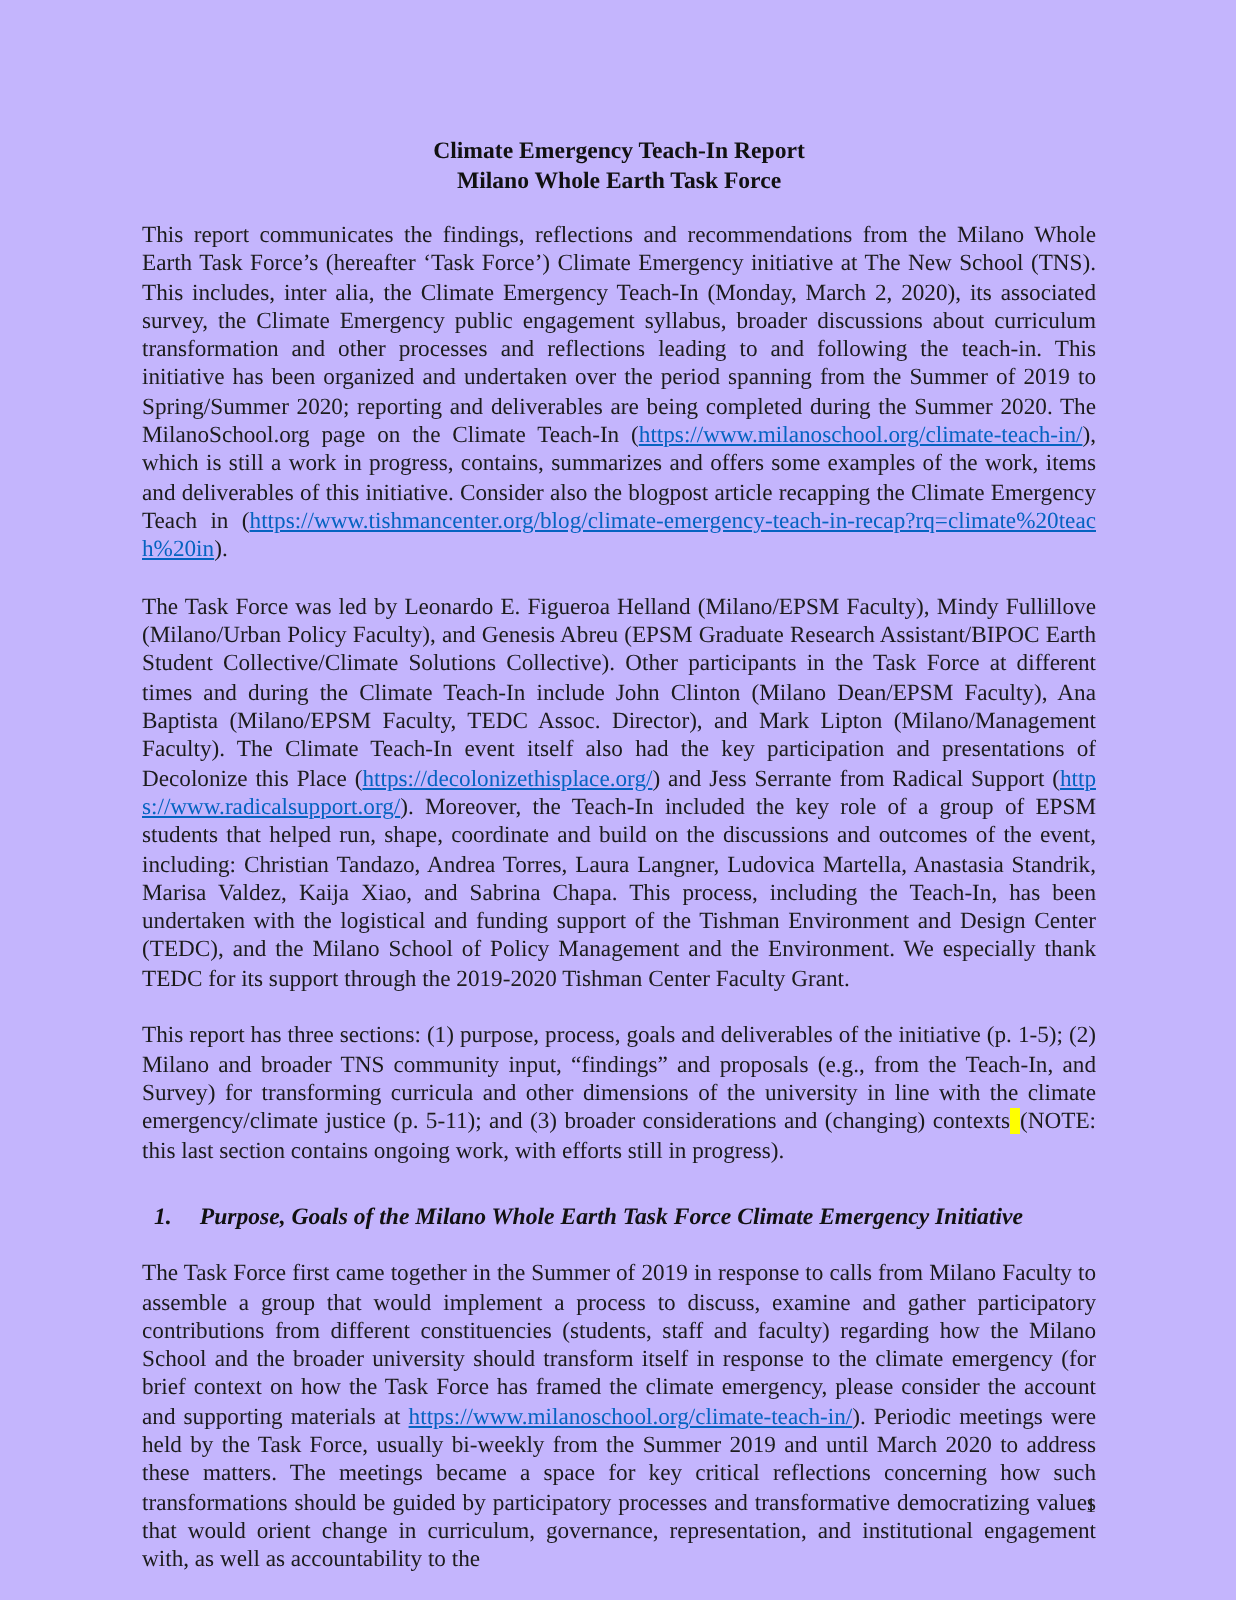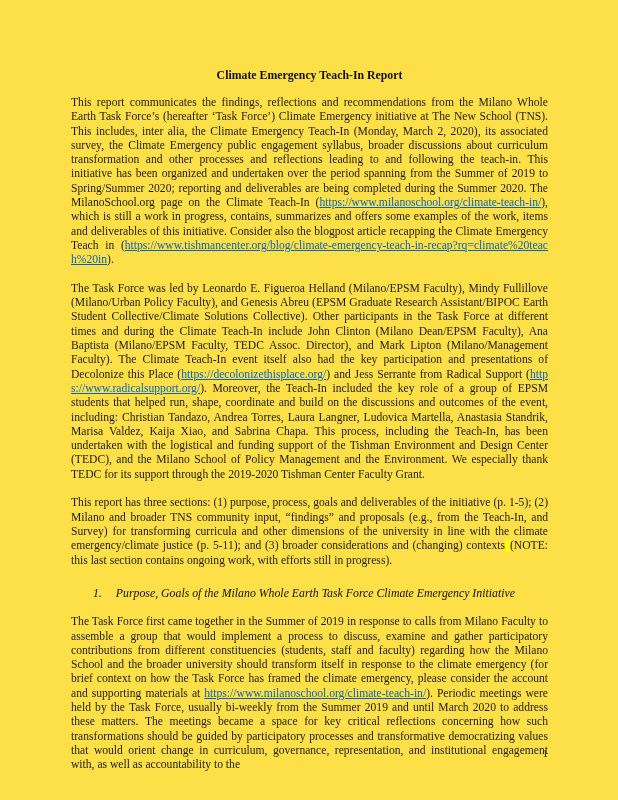--- a/index.html
+++ b/index.html
@@ -4,21 +4,21 @@
 <style>
   html, body {
     margin: 0;
     padding: 0;
     background: #ffffff;
   }
   .page {
     position: relative;
     width: 618px;
     height: 800px;
-    background: #fde047;
+    background: #c4b5fd;
     overflow: hidden;
     font-family: "Liberation Serif", "DejaVu Serif", serif;
     color: #1a1a1a;
     box-sizing: border-box;
     padding: 68px 70px 0 71px;
   }
   .doc-title {
     text-align: center;
     font-weight: bold;
     font-size: 11.8px;
@@ -40,23 +40,23 @@
   .highlight {
     background: #ffff00;
     display: inline-block;
     width: 5px;
     height: 13px;
     vertical-align: text-bottom;
   }
   .heading {
     font-size: 11.8px;
     line-height: 14.5px;
-    font-weight: normal;
+    font-weight: bold;
     font-style: italic;
-    margin: 18px 0 15px 16px;
+    margin: 18px 0 15px 0;
     padding-left: 6px;
     color: #111;
   }
   .heading .hnum {
     display: inline-block;
     margin-right: 14px;
   }
   .page-number {
     position: absolute;
     top: 748px;
@@ -65,20 +65,21 @@
     color: #222;
   }
 </style>
 </head>
 <body>
 
 <div class="page">
 
   <header class="doc-title">
     <div>Climate Emergency Teach-In Report</div>
+    <div>Milano Whole Earth Task Force</div>
   </header>
 
   <p class="para"><span>This report communicates the findings, reflections and recommendations from the Milano Whole Earth Task Force’s (hereafter ‘Task Force’) Climate Emergency initiative at The New School (TNS). This includes, inter alia, the Climate Emergency Teach-In (Monday, March 2, 2020), its associated survey, the Climate Emergency public engagement syllabus, broader discussions about curriculum transformation and other processes and reflections leading to and following the teach-in. This initiative has been organized and undertaken over the period spanning from the Summer of 2019 to Spring/Summer 2020; reporting and deliverables are being completed during the Summer 2020. The MilanoSchool.org page on the Climate Teach-In (</span><a href="#" class="doc-link">https://www.milanoschool.org/climate-teach-in/</a><span>), which is still a work in progress, contains, summarizes and offers some examples of the work, items and deliverables of this initiative. Consider also the blogpost article recapping the Climate Emergency Teach in (</span><a href="#" class="doc-link">https://www.tishmancenter.org/blog/climate-emergency-teach-in-recap?rq=climate%20teach%20in</a><span>).</span></p>
 
   <p class="para"><span>The Task Force was led by Leonardo E. Figueroa Helland (Milano/EPSM Faculty), Mindy Fullillove (Milano/Urban Policy Faculty), and Genesis Abreu (EPSM Graduate Research Assistant/BIPOC Earth Student Collective/Climate Solutions Collective). Other participants in the Task Force at different times and during the Climate Teach-In include John Clinton (Milano Dean/EPSM Faculty), Ana Baptista (Milano/EPSM Faculty, TEDC Assoc. Director), and Mark Lipton (Milano/Management Faculty). The Climate Teach-In event itself also had the key participation and presentations of Decolonize this Place (</span><a href="#" class="doc-link">https://decolonizethisplace.org/</a><span>) and Jess Serrante from Radical Support (</span><a href="#" class="doc-link">https://www.radicalsupport.org/</a><span>). Moreover, the Teach-In included the key role of a group of EPSM students that helped run, shape, coordinate and build on the discussions and outcomes of the event, including: Christian Tandazo, Andrea Torres, Laura Langner, Ludovica Martella, Anastasia Standrik, Marisa Valdez, Kaija Xiao, and Sabrina Chapa. This process, including the Teach-In, has been undertaken with the logistical and funding support of the Tishman Environment and Design Center (TEDC), and the Milano School of Policy Management and the Environment. We especially thank TEDC for its support through the 2019-2020 Tishman Center Faculty Grant.</span></p>
 
   <p class="para"><span>This report has three sections: (1) purpose, process, goals and deliverables of the initiative (p. 1-5); (2) Milano and broader TNS community input, “findings” and proposals (e.g., from the Teach-In, and Survey) for transforming curricula and other dimensions of the university in line with the climate emergency/climate justice (p. 5-11); and (3) broader considerations and (changing) contexts</span><span class="highlight"></span><span>(NOTE: this last section contains ongoing work, with efforts still in progress).</span></p>
 
   <h2 class="heading">
     <span class="hnum">1.</span><span>Purpose, Goals of the Milano Whole Earth Task Force Climate Emergency Initiative</span>

